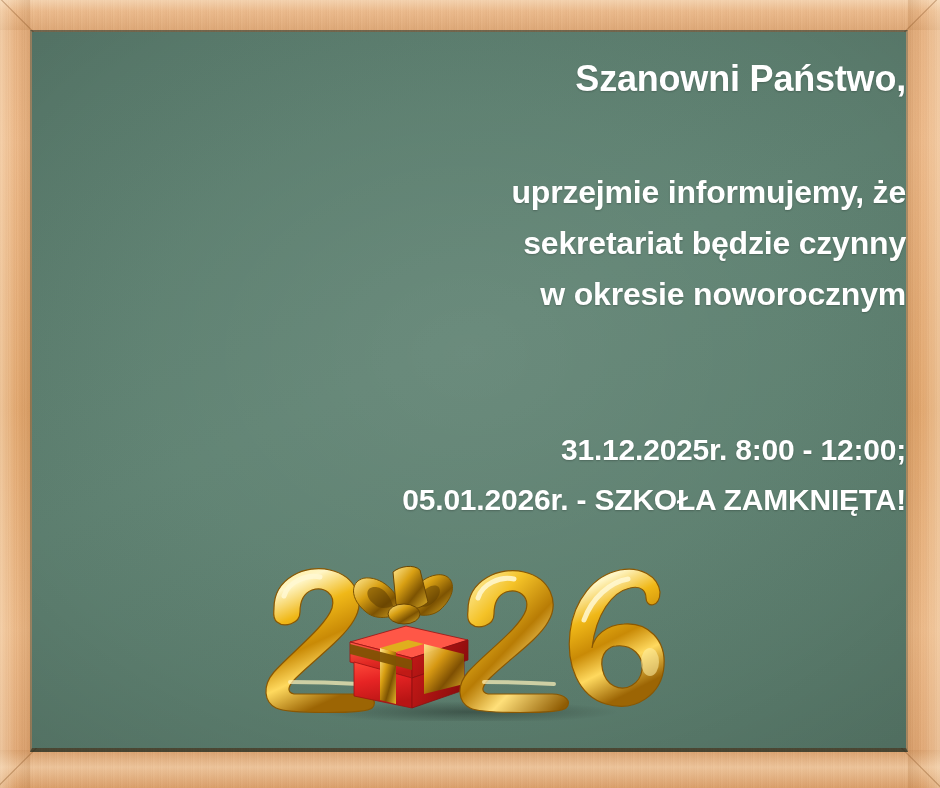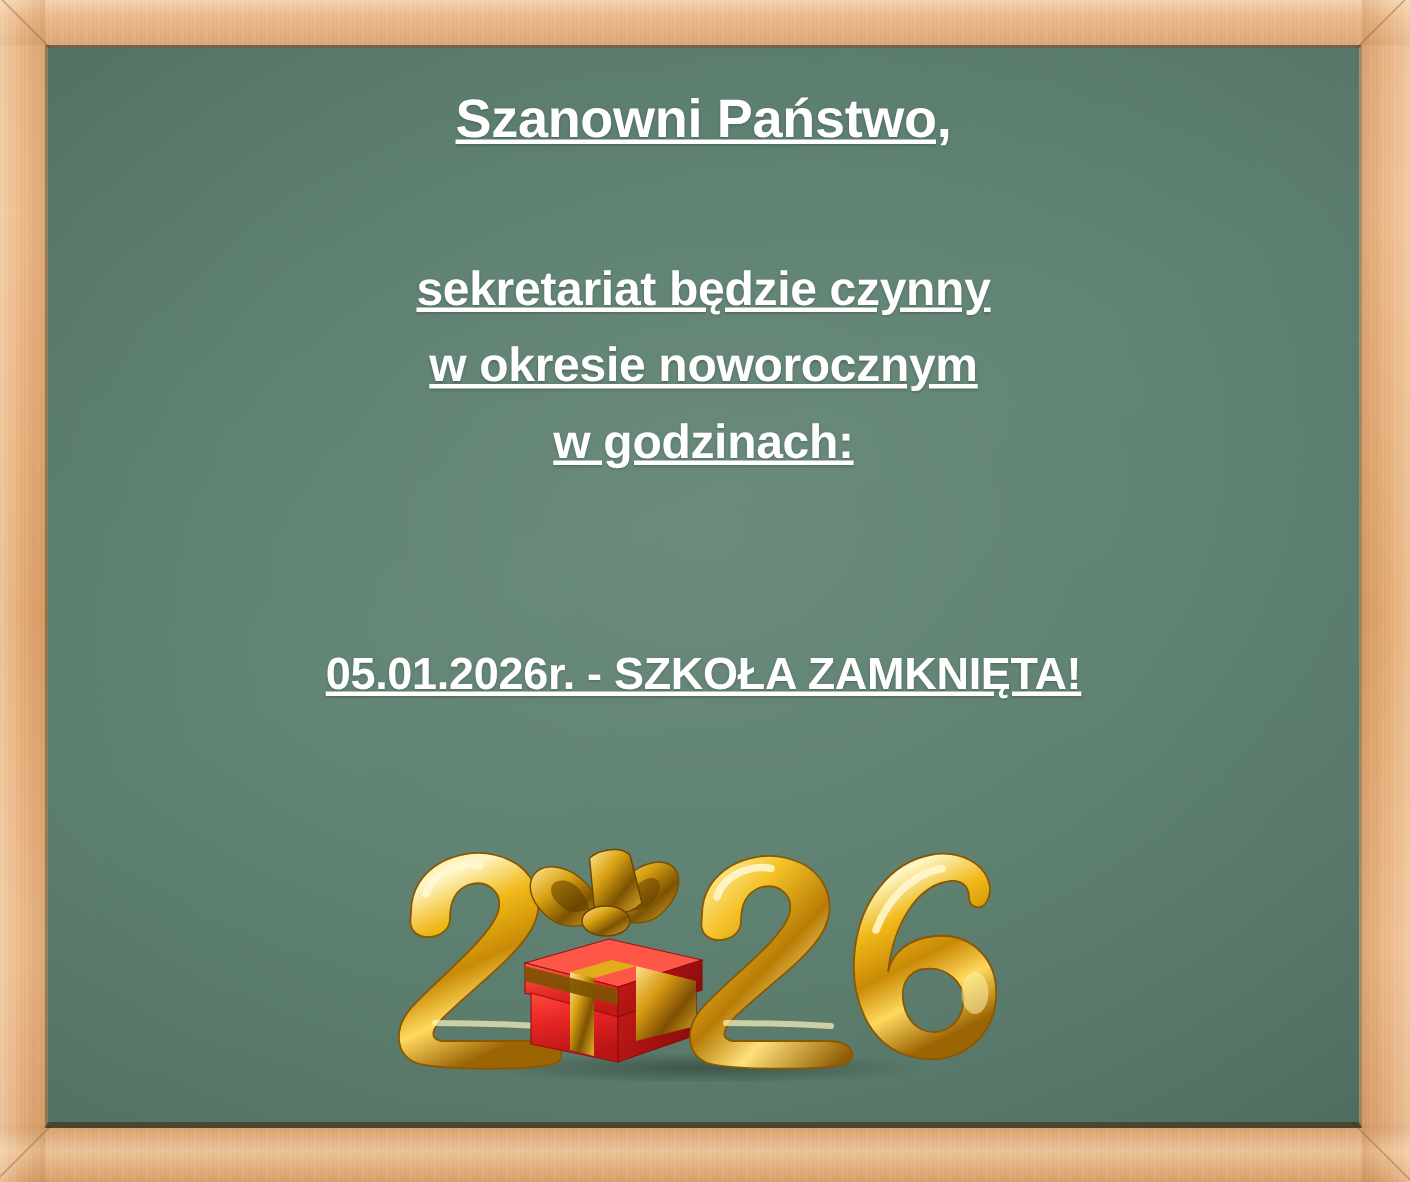--- a/index.html
+++ b/index.html
@@ -138,25 +138,24 @@
   #board-content {
     position: relative;
     z-index: 2;
     width: 100%;
     height: 100%;
   }
 
   
   .chalk-text {
     color: #ffffff;
-    text-align: center;
+    text-align: right;
     font-weight: bold;
     text-shadow: 0 1px 2px rgba(0,0,0,0.22);
     letter-spacing: -0.2px;
-    text-decoration: underline;
   }
 
   #heading {
     position: absolute;
     left: 0; right: 0;
     top: 25px;
     font-size: 36px;
     line-height: 44px;
   }
 
@@ -201,26 +200,27 @@
   <div class="miter tr"></div>
   <div class="miter bl"></div>
   <div class="miter br"></div>
 
   <div id="chalkboard">
     <div id="board-content">
 
       <div id="heading" class="chalk-text">Szanowni Państwo,</div>
 
       <div id="body-lines" class="chalk-text">
+        <div>uprzejmie informujemy, że</div>
         <div>sekretariat będzie czynny</div>
         <div>w okresie noworocznym</div>
-        <div>w godzinach:</div>
       </div>
 
       <div id="hours-lines" class="chalk-text">
+        <div>31.12.2025r. 8:00 - 12:00;</div>
         <div>05.01.2026r. - SZKOŁA ZAMKNIĘTA!</div>
       </div>
 
       <div id="newyear-graphic">
         <svg viewBox="0 0 430 165" xmlns="http://www.w3.org/2000/svg" role="img">
           <defs>
             <linearGradient id="goldA" x1="0" y1="0" x2="0.35" y2="1">
               <stop offset="0%" stop-color="#ffe98a"></stop>
               <stop offset="18%" stop-color="#fff6c6"></stop>
               <stop offset="38%" stop-color="#f0b818"></stop>

